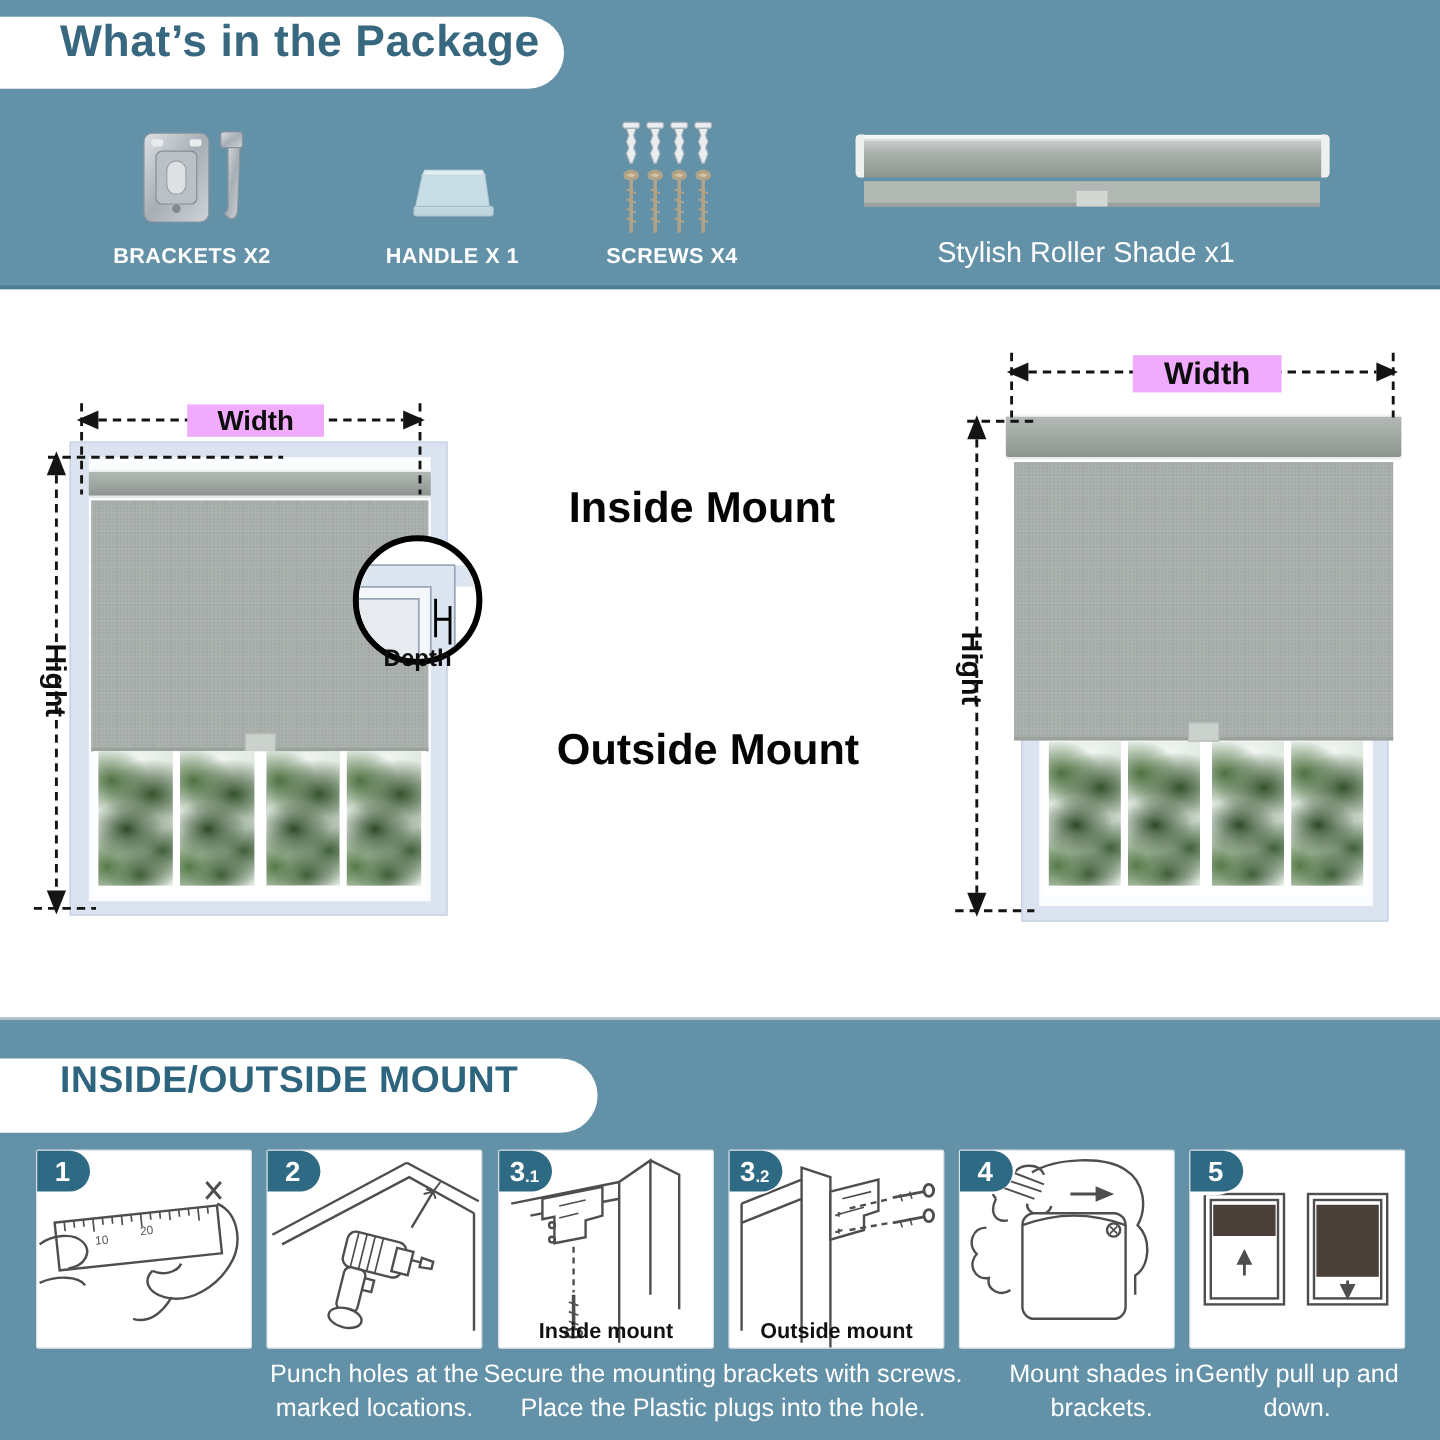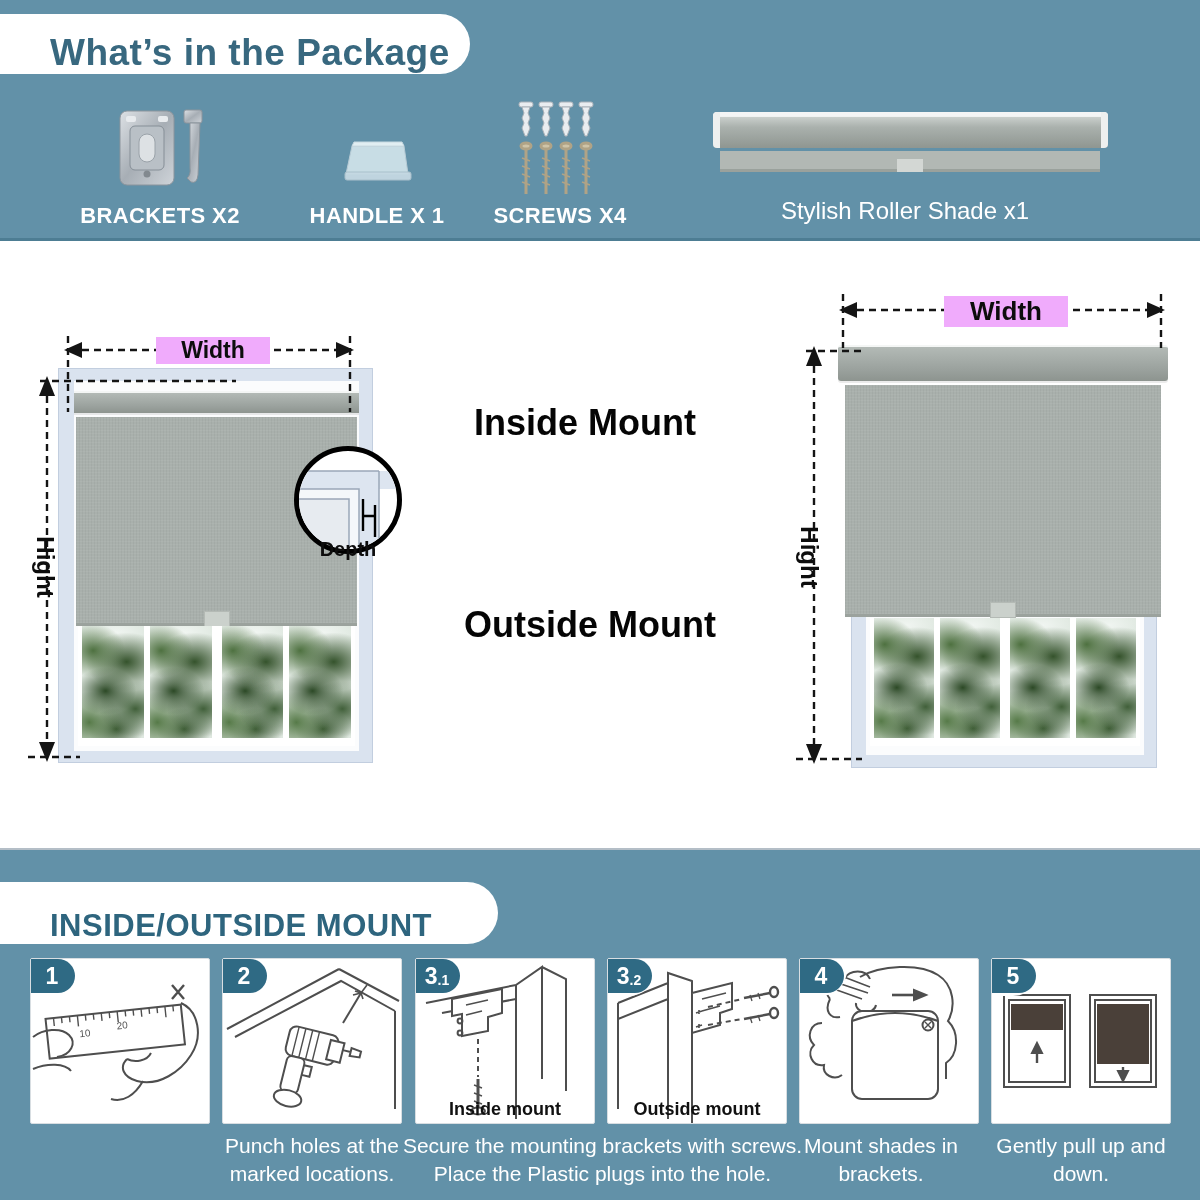--- a/index.html
+++ b/index.html
@@ -3,25 +3,25 @@
 <meta charset="utf-8">
 <style>
   html,body{margin:0;padding:0;background:#fff;}
   *{box-sizing:border-box;}
   .canvas{position:relative;width:1200px;height:1200px;overflow:hidden;background:#fff;
           font-family:"Liberation Sans", sans-serif;}
 
   
   .band-top{position:absolute;left:0;top:0;width:1200px;height:241px;background:#6291a8;
             border-bottom:3px solid #4d7d93;}
-  .pill{position:absolute;background:#fff;display:flex;align-items:flex-end;}
+  .pill{position:absolute;background:#fff;display:flex;align-items:flex-start;}
   .pill-top{left:0;top:14px;width:470px;height:60px;border-radius:0 30px 30px 0;padding-left:50px;}
   .pill-top h1{margin:0;font-size:37px;font-weight:bold;color:#38687f;letter-spacing:.5px;}
   .pkg-label{position:absolute;top:203px;width:170px;text-align:center;color:#fff;
-             font-size:22px;font-weight:600;letter-spacing:.4px;}
+             font-size:18px;font-weight:600;letter-spacing:.4px;}
   .shade-label{position:absolute;top:197px;left:775px;width:260px;text-align:center;color:#fff;
              font-size:24px;font-weight:400;}
   .pkg-icon{position:absolute;}
 
   
   .shade-item{position:absolute;left:713px;top:112px;width:395px;height:62px;}
   .shade-roll{position:absolute;left:0;top:0;width:395px;height:36px;border-radius:4px;
     background:linear-gradient(#cdd2cf 0%,#aab1ad 35%,#8f9691 100%);
     border-top:4px solid #f4f5f5;box-shadow:0 1px 0 #f0f2f1 inset;}
   .shade-roll:before,.shade-roll:after{content:"";position:absolute;top:-4px;bottom:0;width:7px;background:#eef0ef;}
@@ -419,16 +419,16 @@
           <span class="bsub"></span>
         </span>
     </div>
   </div>
 
   <div class="caption" style="left:207px;width:210px;">Punch holes at the marked locations.</div>
   <div class="caption" style="left:385px;width:435px;">
     <div>Secure the mounting brackets with screws.</div>
     <div>Place the Plastic plugs into the hole.</div>
   </div>
-  <div class="caption" style="left:776px;width:210px;text-align:center;">Mount shades in brackets.</div>
+  <div class="caption" style="left:813px;width:210px;text-align:center;">Mount shades in brackets.</div>
   <div class="caption" style="left:976px;width:210px;">Gently pull up and down.</div>
 
 </div>
 
 </body></html>

